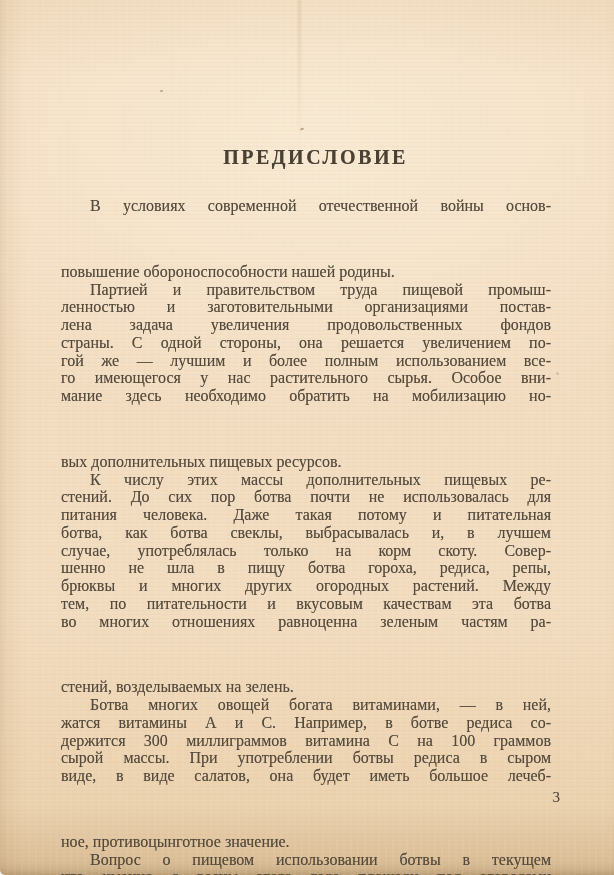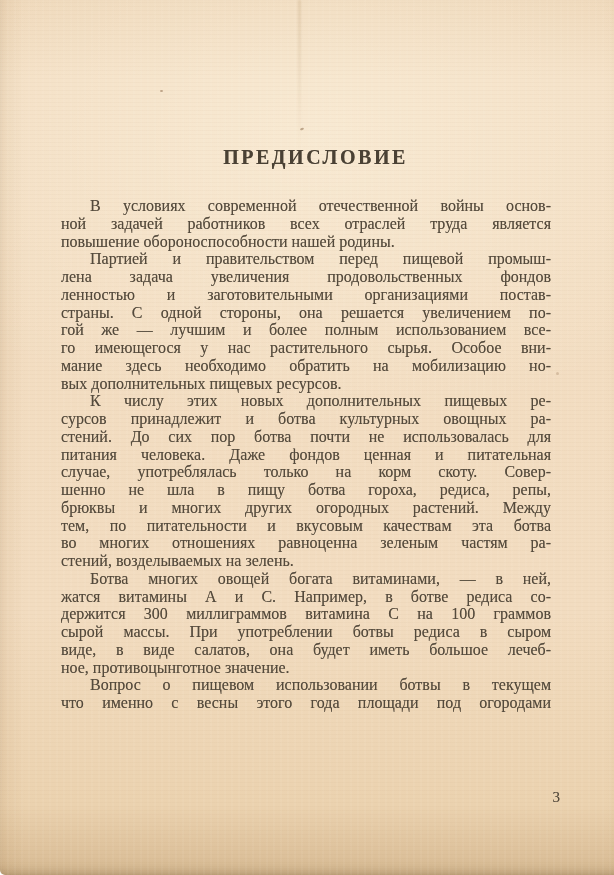--- a/index.html
+++ b/index.html
@@ -69,21 +69,21 @@
   }
   .para { margin: 0; }
   .line {
     line-height: 17.75px;
     text-align: justify;
     text-align-last: justify;
     text-shadow: 0 0 0.5px rgba(84,74,60,0.5);
     white-space: nowrap;
   }
   .line.first { text-indent: 29px; }
-  .line.last  { text-align: left; text-align-last: left; }
+  .line.last  { text-align: left; text-align-last: left; margin-top: 48px; }
   .page-number {
     position: absolute;
     top: 789px;
     right: 71px;
     font-size: 15px;
     color: #544a3c;
     text-shadow: 0 0 0.5px rgba(84,74,60,0.5);
   }
 </style>
 </head>
@@ -94,40 +94,39 @@
   <div class="speck s1"></div>
   <div class="speck s2"></div>
   <div class="speck s3"></div>
 
   <h1 class="title">ПРЕДИСЛОВИЕ</h1>
 
   <div class="body-text">
 
     <div class="para">
       <div class="line first">В условиях современной отечественной войны основ-</div>
-      <div class="line">ной задачей работников всех отраслей труда является</div>
       <div class="line last">повышение обороноспособности нашей родины.</div>
     </div>
 
     <div class="para">
-      <div class="line first">Партией и правительством перед пищевой промыш-</div>
+      <div class="line first">Партией и правительством труда пищевой промыш-</div>
+      <div class="line">ленностью и заготовительными организациями постав-</div>
       <div class="line">лена задача увеличения продовольственных фондов</div>
-      <div class="line">ленностью и заготовительными организациями постав-</div>
       <div class="line">страны. С одной стороны, она решается увеличением по-</div>
       <div class="line">гой же — лучшим и более полным использованием все-</div>
       <div class="line">го имеющегося у нас растительного сырья. Особое вни-</div>
       <div class="line">мание здесь необходимо обратить на мобилизацию но-</div>
       <div class="line last">вых дополнительных пищевых ресурсов.</div>
     </div>
 
     <div class="para">
-      <div class="line first">К числу этих новых дополнительных пищевых ре-</div>
-      <div class="line">сурсов принадлежит и ботва культурных овощных ра-</div>
+      <div class="line first">К числу этих массы дополнительных пищевых ре-</div>
       <div class="line">стений. До сих пор ботва почти не использовалась для</div>
-      <div class="line">питания человека. Даже фондов ценная и питательная</div>
+      <div class="line">питания человека. Даже такая потому и питательная</div>
+      <div class="line">ботва, как ботва свеклы, выбрасывалась и, в лучшем</div>
       <div class="line">случае, употреблялась только на корм скоту. Совер-</div>
       <div class="line">шенно не шла в пищу ботва гороха, редиса, репы,</div>
       <div class="line">брюквы и многих других огородных растений. Между</div>
       <div class="line">тем, по питательности и вкусовым качествам эта ботва</div>
       <div class="line">во многих отношениях равноценна зеленым частям ра-</div>
       <div class="line last">стений, возделываемых на зелень.</div>
     </div>
 
     <div class="para">
       <div class="line first">Ботва многих овощей богата витаминами, — в ней,</div>

